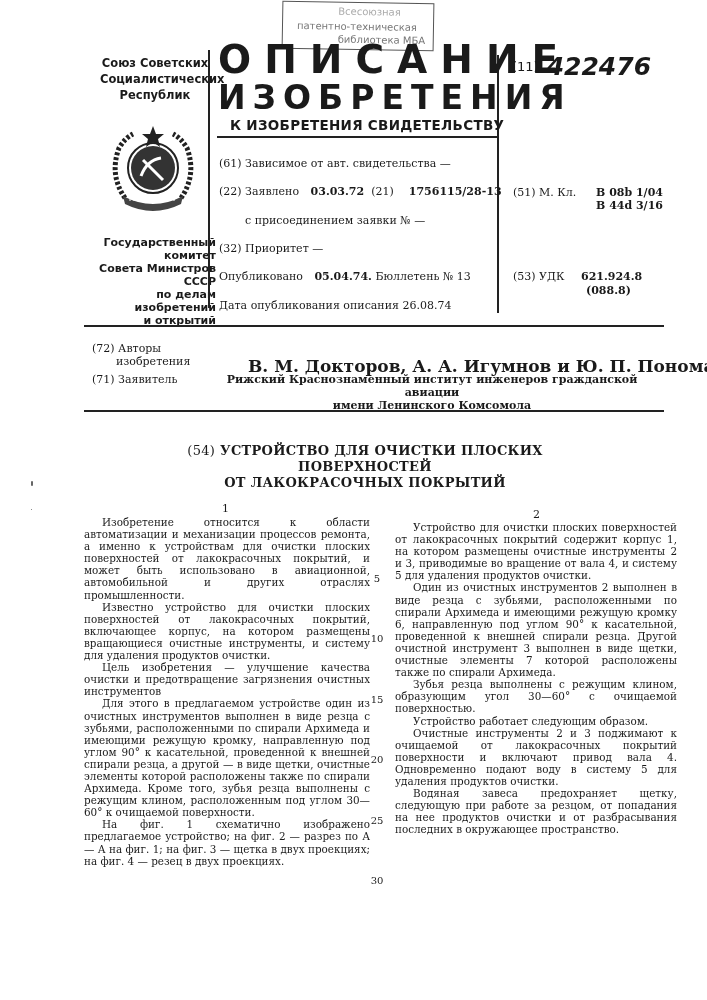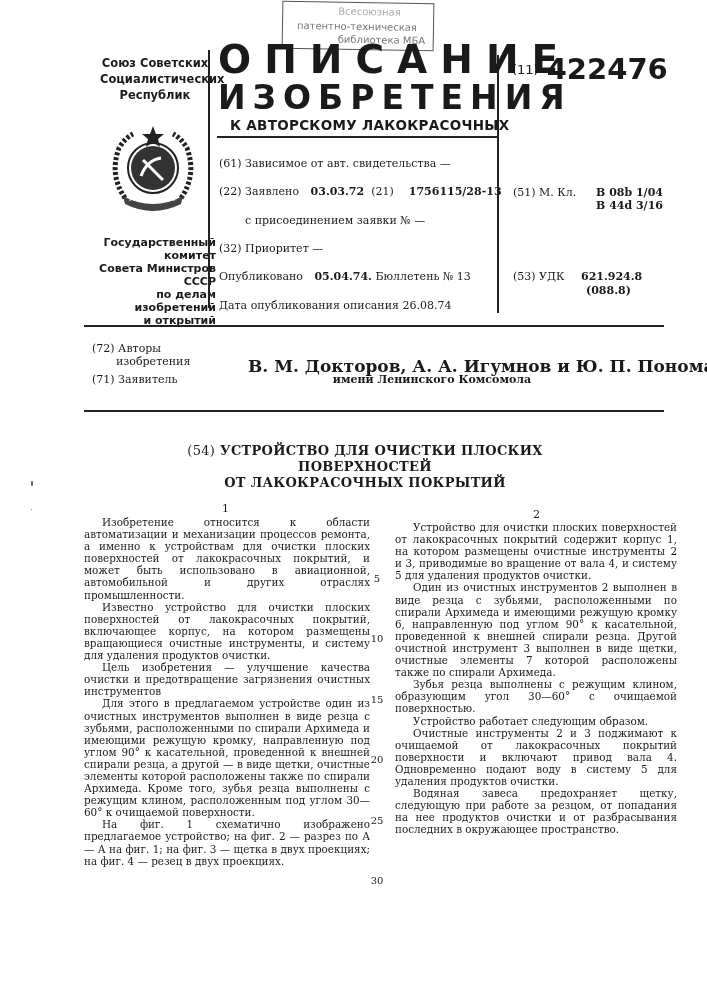--- a/index.html
+++ b/index.html
@@ -21,21 +21,21 @@
   .vline-left { left: 208px; top: 50px; width: 2px; height: 258px; background: #222; }
   .vline-right { left: 497px; top: 55px; width: 2px; height: 258px; background: #222; }
 
   .title1 { left: 218px; top: 40px; width: 280px; font-family: "DejaVu Sans", sans-serif; font-weight: bold; font-size: 39px; letter-spacing: 13px; line-height: 40px; }
   .title2 { left: 218px; top: 80px; width: 280px; font-family: "DejaVu Sans", sans-serif; font-weight: bold; font-size: 33px; letter-spacing: 7px; line-height: 36px; }
   .subtitle { left: 230px; top: 117px; font-family: "DejaVu Sans", sans-serif; font-weight: bold; font-size: 13.5px; letter-spacing: 0.3px; }
   .subtitle-line { left: 217px; top: 136px; width: 280px; height: 2px; background: #222; }
 
   .patnum { left: 512px; top: 52px; font-family: "DejaVu Sans", sans-serif; white-space: nowrap; }
   .patnum .code { font-size: 13px; vertical-align: middle; margin-right: 8px; }
-  .patnum .num { font-size: 29px; font-weight: bold; vertical-align: middle; }
+  .patnum .num { font-size: 25px; font-weight: bold; vertical-align: middle; font-style: italic; }
 
   .field { font-size: 11px; white-space: nowrap; }
   .field b { font-weight: bold; padding-left: 8px; }
 
   .hline1 { left: 84px; top: 325px; width: 580px; height: 2px; background: #222; }
   .hline2 { left: 84px; top: 410px; width: 580px; height: 2px; background: #222; }
 
   .authors-label { left: 92px; top: 342px; font-size: 11px; line-height: 13px; }
   .authors-label .indent { padding-left: 24px; }
   .authors-names { left: 248px; top: 356px; font-size: 17px; font-weight: bold; white-space: nowrap; }
@@ -91,21 +91,21 @@
   <div>Совета Министров СССР</div>
   <div>по делам изобретений</div>
   <div>и открытий</div>
 </div>
 
 <div class="abs vline-left"></div>
 <div class="abs vline-right"></div>
 
 <div class="abs title1">ОПИСАНИЕ</div>
 <div class="abs title2">ИЗОБРЕТЕНИЯ</div>
-<div class="abs subtitle">К АВТОРСКОМУ ЛАКОКРАСОЧНЫХ</div>
+<div class="abs subtitle">К ИЗОБРЕТЕНИЯ СВИДЕТЕЛЬСТВУ</div>
 <div class="abs subtitle-line"></div>
 
 <div class="abs patnum">
   <span class="code">(11)</span><span class="num">422476</span>
 </div>
 
 <div class="abs field" style="left:219px; top:157px;">(61) Зависимое от авт. свидетельства  —</div>
 <div class="abs field" style="left:219px; top:185px;">
   <span>(22) Заявлено</span>
   <b>03.03.72</b>&nbsp;
@@ -133,20 +133,21 @@
 
 <div class="abs hline1"></div>
 
 <div class="abs authors-label">
   <div>(72) Авторы</div>
   <div class="indent">изобретения</div>
 </div>
 <div class="abs authors-names">В. М. Докторов, А. А. Игумнов и Ю. П. Пономарев</div>
 <div class="abs applicant-label">(71) Заявитель</div>
 <div class="abs applicant-name">
+  <div>Рижский Краснознаменный институт инженеров гражданской авиации</div>
   <div>имени Ленинского Комсомола</div>
 </div>
 
 <div class="abs hline2"></div>
 
 <div class="abs main-title">
   <div><span style="font-weight:normal">(54)</span> <span>УСТРОЙСТВО ДЛЯ ОЧИСТКИ ПЛОСКИХ ПОВЕРХНОСТЕЙ</span></div>
   <div>ОТ ЛАКОКРАСОЧНЫХ ПОКРЫТИЙ</div>
 </div>
 

